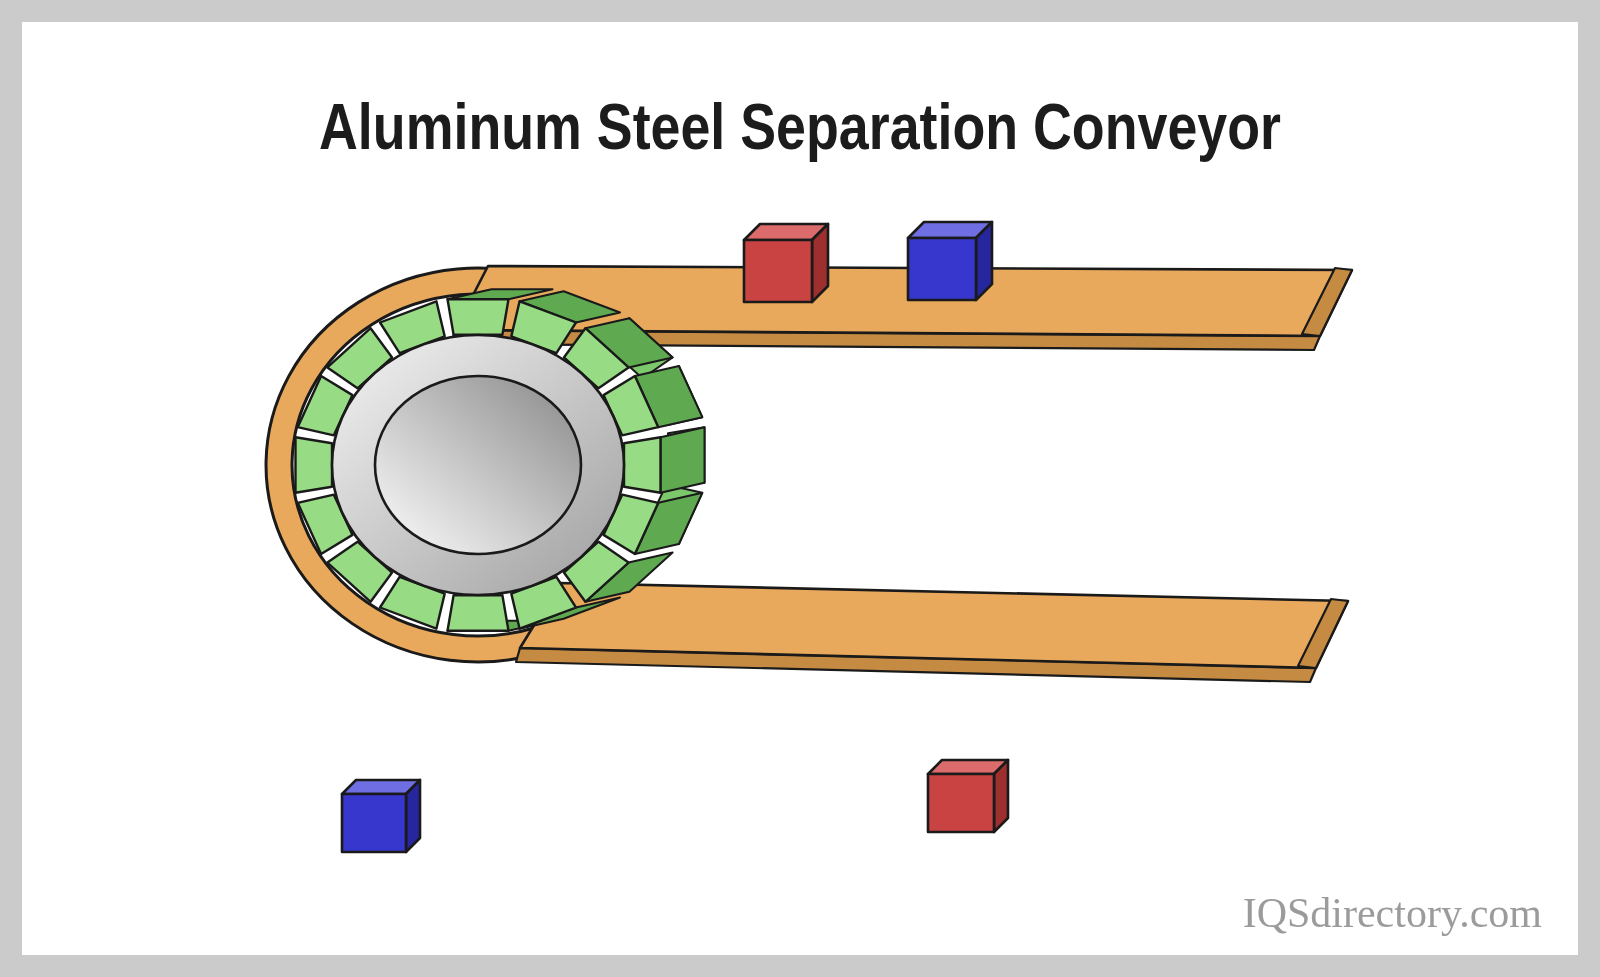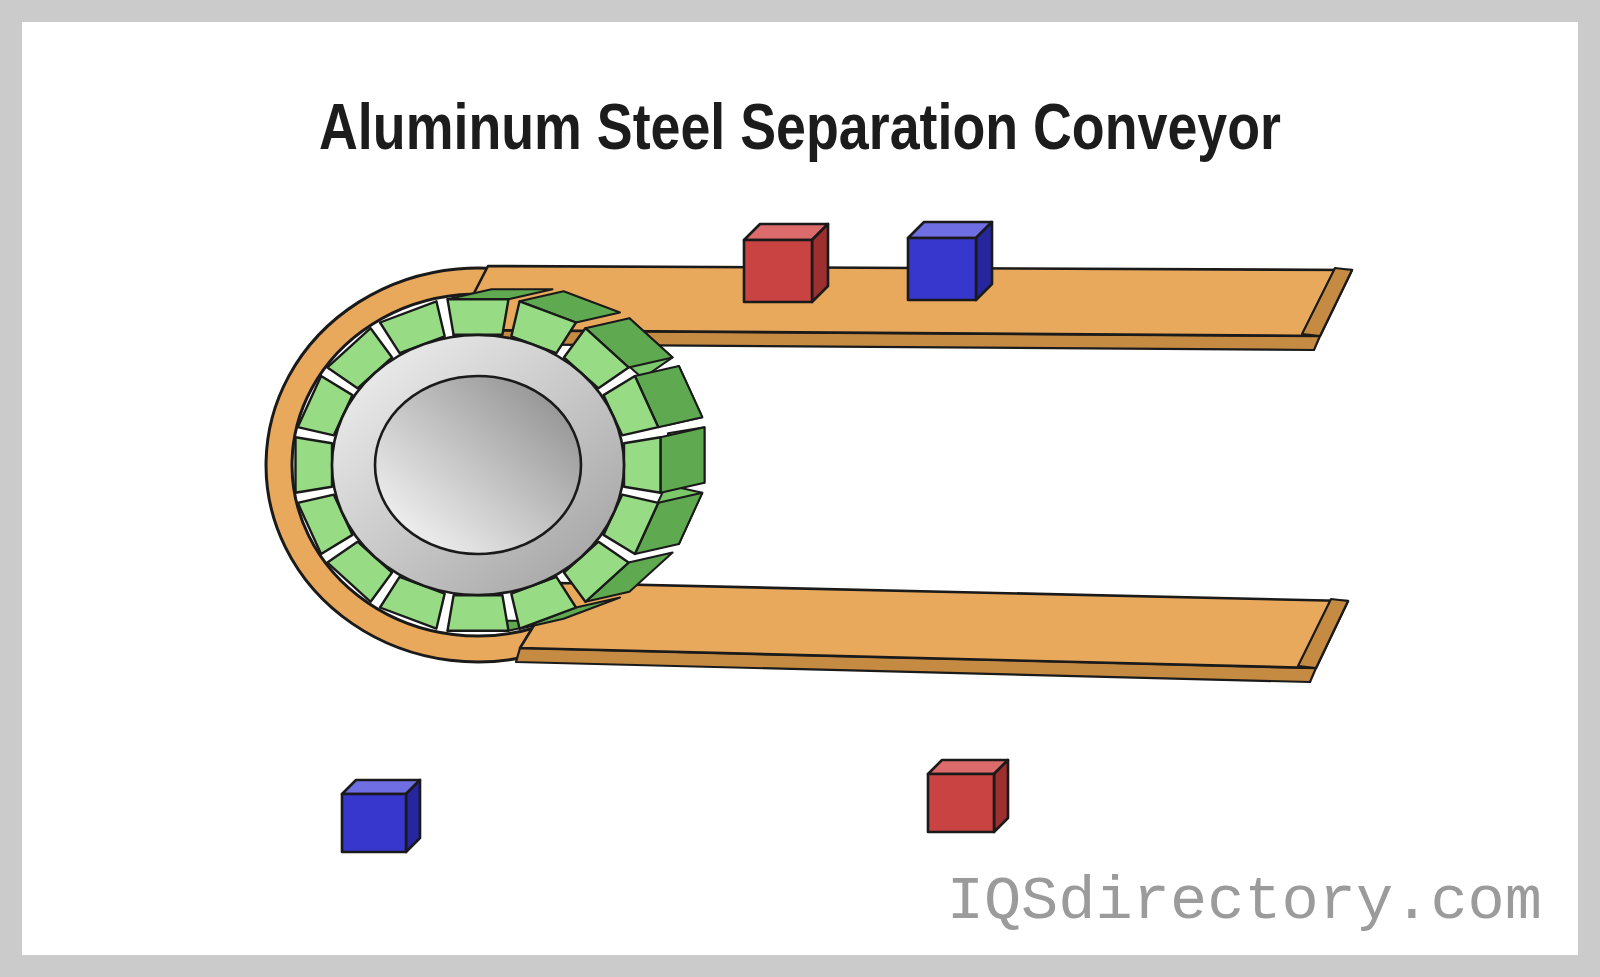--- a/index.html
+++ b/index.html
@@ -15,22 +15,22 @@
   }
   .title{
     position:absolute;top:94px;left:0;width:100%;text-align:center;
     font-weight:bold;font-size:64px;line-height:1.05;
     color:var(--c-title,#1c1c1c);
     transform:scaleX(0.84);
     white-space:nowrap;
   }
   .watermark{
     position:absolute;right:58px;bottom:40px;
-    font-family:Liberation Mono, monospace;
-    font-size:62px;color:var(--c-watermark,#9b9b9b);
+    font-family:Liberation Serif, serif;
+    font-size:42px;color:var(--c-watermark,#9b9b9b);
   }
   svg.diagram{position:absolute;inset:0;}
 
   
   .loop-outline{fill:none;stroke:var(--c-outline);stroke-width:29;}
   .loop-belt{fill:none;stroke:var(--c-belt);stroke-width:23;}
   .belt-face{fill:var(--c-belt);stroke:var(--c-outline);stroke-width:2.6;stroke-linejoin:round;}
   .belt-edge{fill:var(--c-belt-edge);stroke:var(--c-outline);stroke-width:2.2;stroke-linejoin:round;}
 
   

